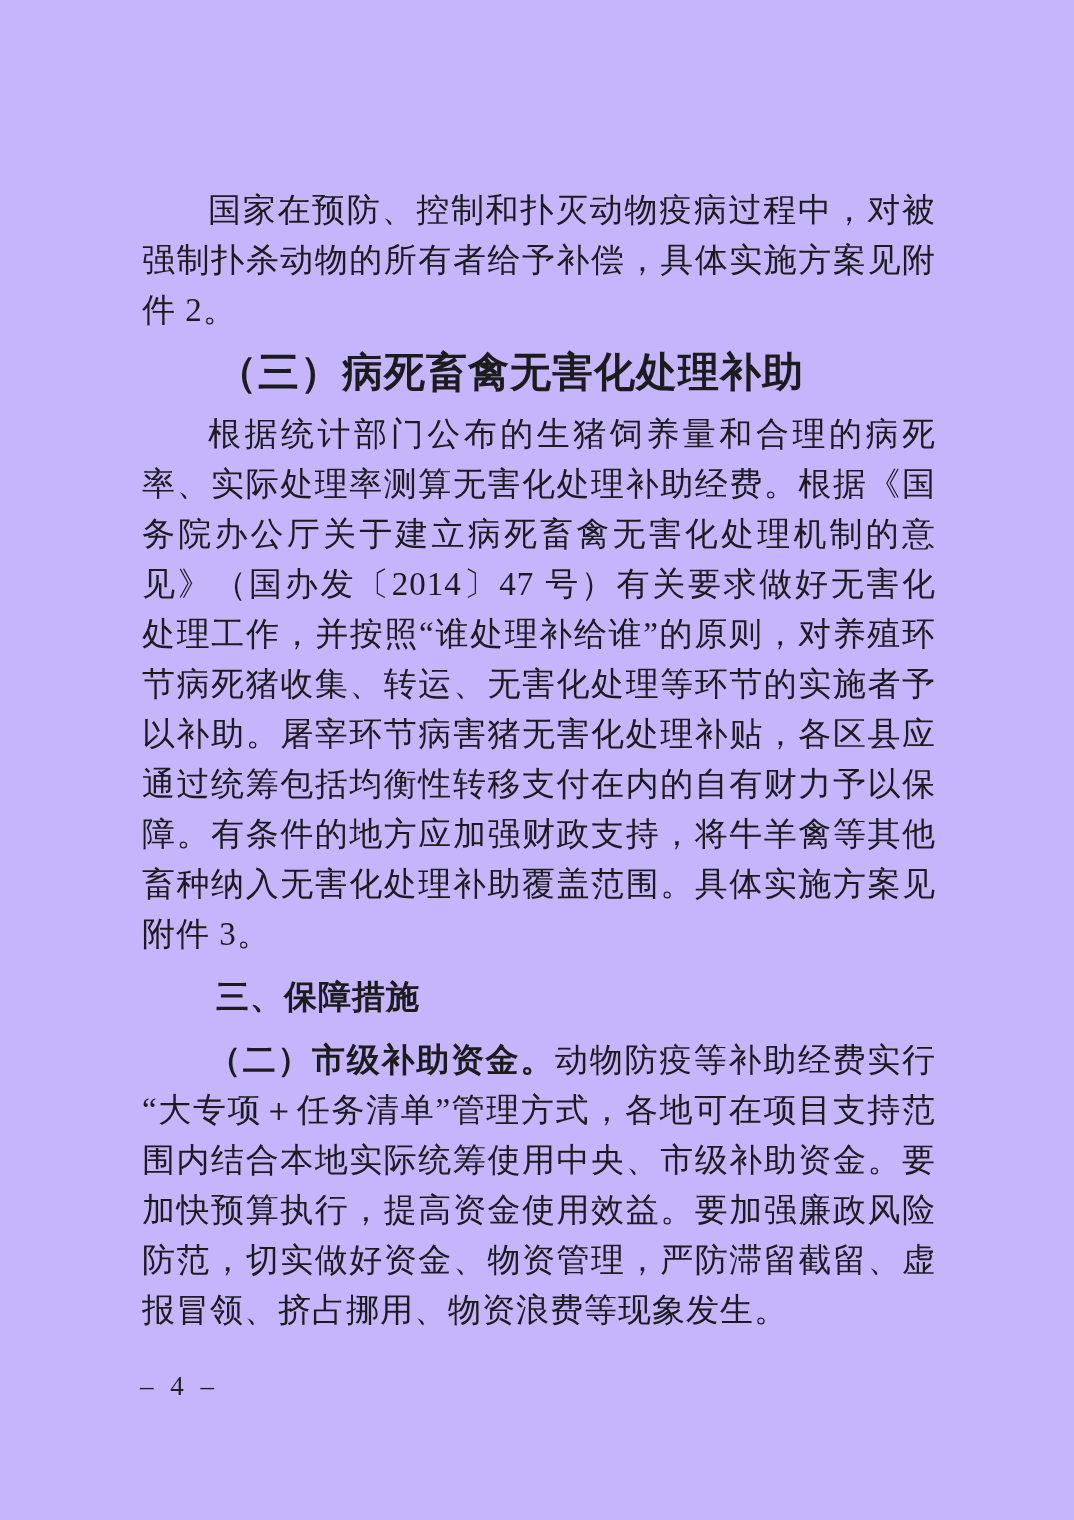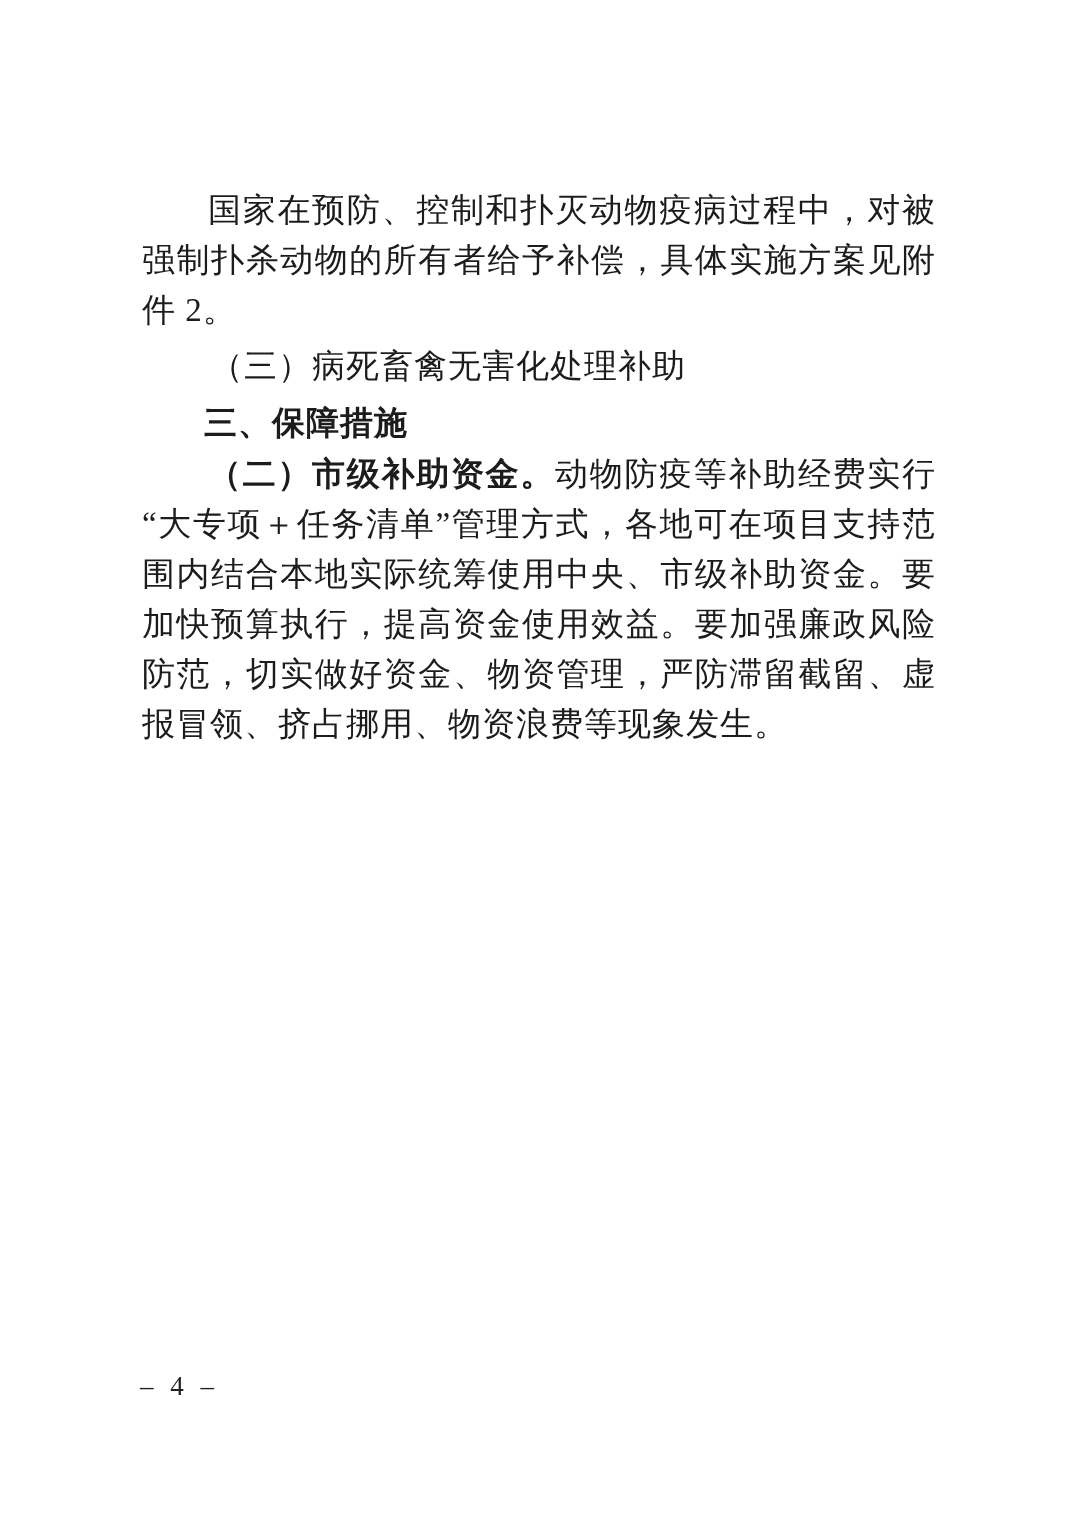--- a/index.html
+++ b/index.html
@@ -5,52 +5,52 @@
   html, body {
     margin: 0;
     padding: 0;
     background: #e8e8e8;
   }
   .page {
     position: relative;
     width: 1074px;
     height: 1520px;
     margin: 0 auto;
-    background: #ffffff;
+    background: #c4b5fd;
     overflow: hidden;
     color: #1c1c1c;
   }
   .content {
     position: absolute;
     left: 142px;
     top: 185px;
     width: 794px;
   }
   .para {
     margin: 0;
     font-family: "Liberation Serif", "DejaVu Serif", serif;
     font-size: 33px;
     line-height: 50px;
     font-weight: 400;
     text-align: justify;
     text-indent: 66px;
     letter-spacing: 1px;
   }
   .subsection-heading {
-    margin: 6px;
+    margin: 12px;
     font-family: "Liberation Serif", "DejaVu Serif", serif;
-    font-size: 33px;
+    font-size: 41px;
     line-height: 50px;
-    font-weight: 400;
+    font-weight: 700;
     text-indent: 62px;
     text-align: left;
     letter-spacing: 1px;
   }
   .section-heading {
-    margin: 0;
+    margin: 12px;
     font-family: "Liberation Sans", "DejaVu Sans", sans-serif;
     font-size: 33px;
     line-height: 52px;
     font-weight: 700;
     text-indent: 62px;
     text-align: left;
     letter-spacing: 1px;
   }
   .lead {
     font-weight: 700;
@@ -69,20 +69,21 @@
 </head>
 <body>
 
 <div class="page">
   <main class="content">
 
     <p class="para">国家在预防、控制和扑灭动物疫病过程中，对被强制扑杀动物的所有者给予补偿，具体实施方案见附件 2。</p>
 
     <h3 class="subsection-heading">（三）病死畜禽无害化处理补助</h3>
 
+    <p class="para">根据统计部门公布的生猪饲养量和合理的病死率、实际处理率测算无害化处理补助经费。根据《国务院办公厅关于建立病死畜禽无害化处理机制的意见》（国办发〔2014〕47 号）有关要求做好无害化处理工作，并按照“谁处理补给谁”的原则，对养殖环节病死猪收集、转运、无害化处理等环节的实施者予以补助。屠宰环节病害猪无害化处理补贴，各区县应通过统筹包括均衡性转移支付在内的自有财力予以保障。有条件的地方应加强财政支持，将牛羊禽等其他畜种纳入无害化处理补助覆盖范围。具体实施方案见附件 3。</p>
 
     <h2 class="section-heading">三、保障措施</h2>
 
 
     <p class="para"><span class="lead">（二）市级补助资金。</span><span>动物防疫等补助经费实行“大专项＋任务清单”管理方式，各地可在项目支持范围内结合本地实际统筹使用中央、市级补助资金。要加快预算执行，提高资金使用效益。要加强廉政风险防范，切实做好资金、物资管理，严防滞留截留、虚报冒领、挤占挪用、物资浪费等现象发生。</span></p>
 
   </main>
 
   <footer class="page-footer">– 4 –</footer>
 </div>

